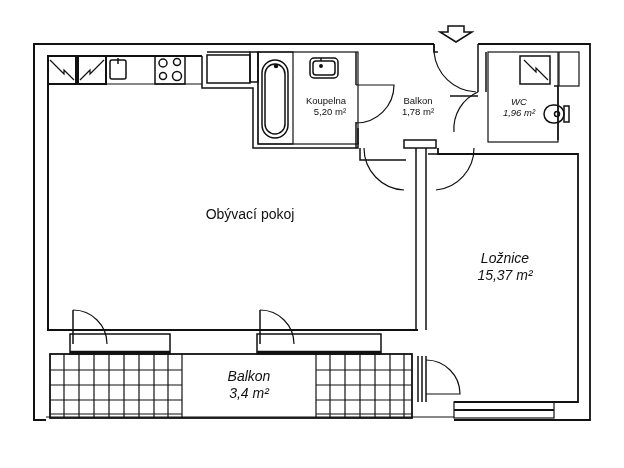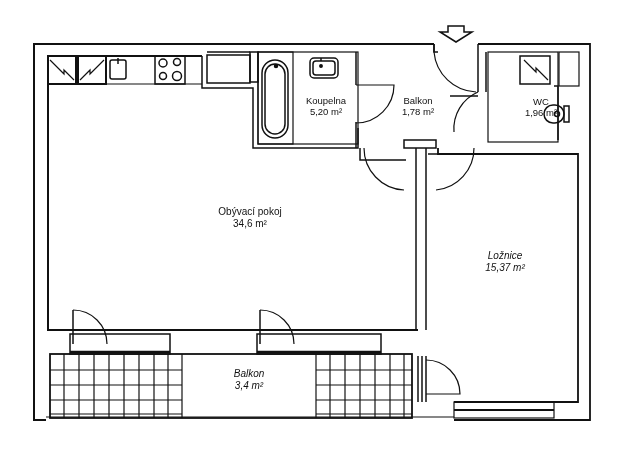--- a/index.html
+++ b/index.html
@@ -1,19 +1,19 @@
 <!DOCTYPE html>
 <html><head>
 <meta charset="utf-8">
 <style>
   html, body { margin: 0; padding: 0; background: #ffffff; }
   body { width: 624px; height: 468px; position: relative; overflow: hidden; font-family: "Liberation Sans", sans-serif; }
   svg.plan { position: absolute; left: 0; top: 0; }
   .lbl { position: absolute; text-align: center; color: #111; line-height: 1.2; transform: translateX(-50%); white-space: nowrap; }
-  .lbl.big { font-size: 10px; text-align: center; }
+  .lbl.big { font-size: 14px; text-align: center; }
   .lbl.small { font-size: 9.5px; }
 </style>
 </head>
 <body>
 
 <svg class="plan" width="624" height="468" viewBox="0 0 624 468" xmlns="http://www.w3.org/2000/svg" fill="none" stroke="#111" stroke-width="1.5">
 
   <g>
     <polyline points="434,44 34,44 34,420 46,420" stroke-width="2"></polyline>
     <polyline points="478,44 590,44 590,420 454,420" stroke-width="1.8"></polyline>
@@ -143,34 +143,33 @@
     </g>
   </g>
 
   <g stroke-width="1.5">
     <polygon points="448,26 464,26 464,32 472,32 456,42 440,32 448,32" fill="#fff"></polygon>
   </g>
 </svg>
 
 <div class="lbl big" style="left:250px; top:206px;">
   <div>Obývací pokoj</div>
-  <div>34,6 m²</div>
 </div>
 <div class="lbl big" style="left:505px; top:250px;font-style:italic;">
   <div>Ložnice</div>
   <div>15,37 m²</div>
 </div>
-<div class="lbl small" style="left:326px; top:95px;">
+<div class="lbl small" style="left:326px; top:95px;text-align:right;">
   <div>Koupelna</div>
   <div>5,20 m²</div>
 </div>
 <div class="lbl small" style="left:418px; top:95px;">
   <div>Balkon</div>
   <div>1,78 m²</div>
 </div>
-<div class="lbl small" style="left:541px; top:96px;">
+<div class="lbl small" style="left:519px; top:96px;font-style:italic;">
   <div>WC</div>
   <div>1,96 m²</div>
 </div>
 <div class="lbl big" style="left:249px; top:368px;font-style:italic;">
   <div>Balkon</div>
   <div>3,4 m²</div>
 </div>
 
 </body></html>

